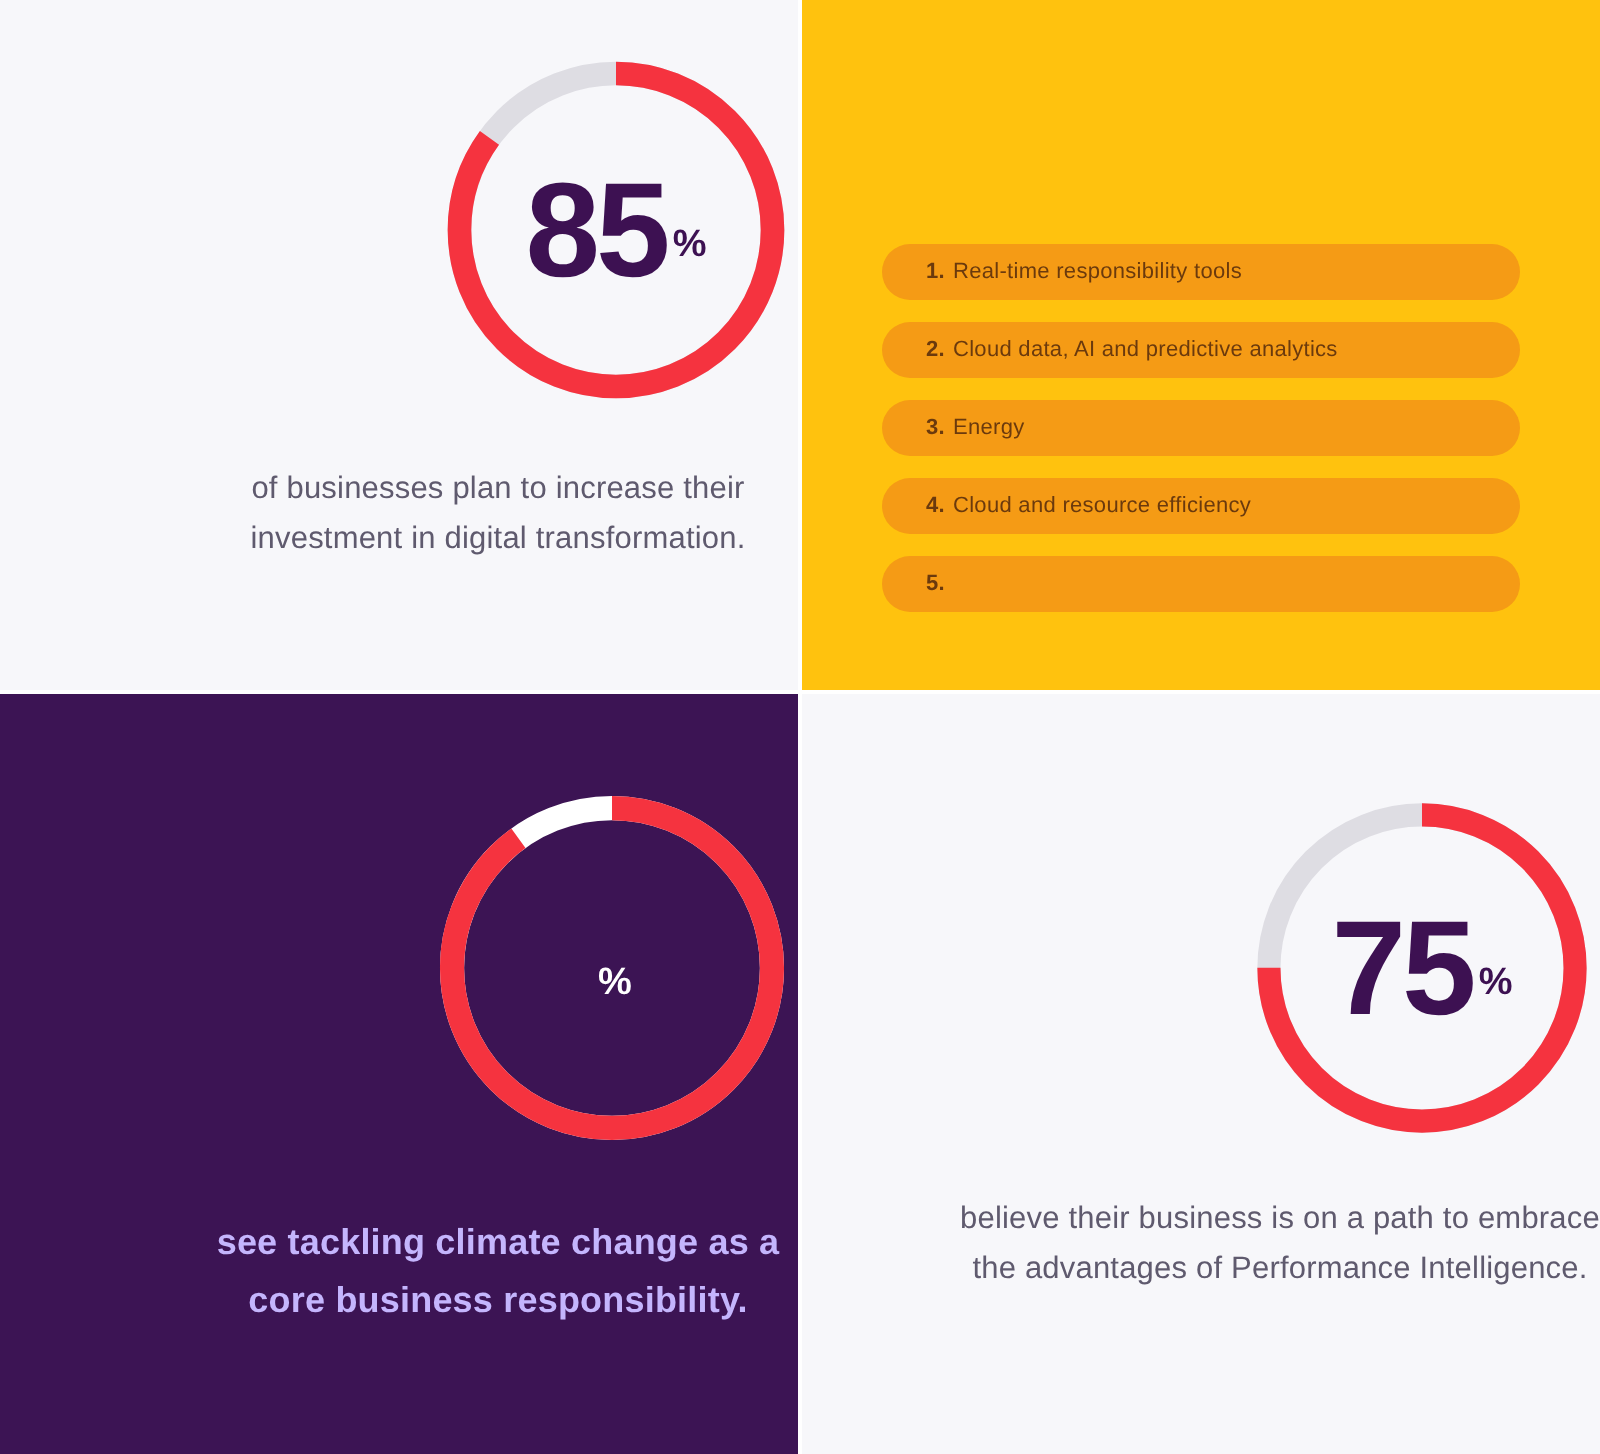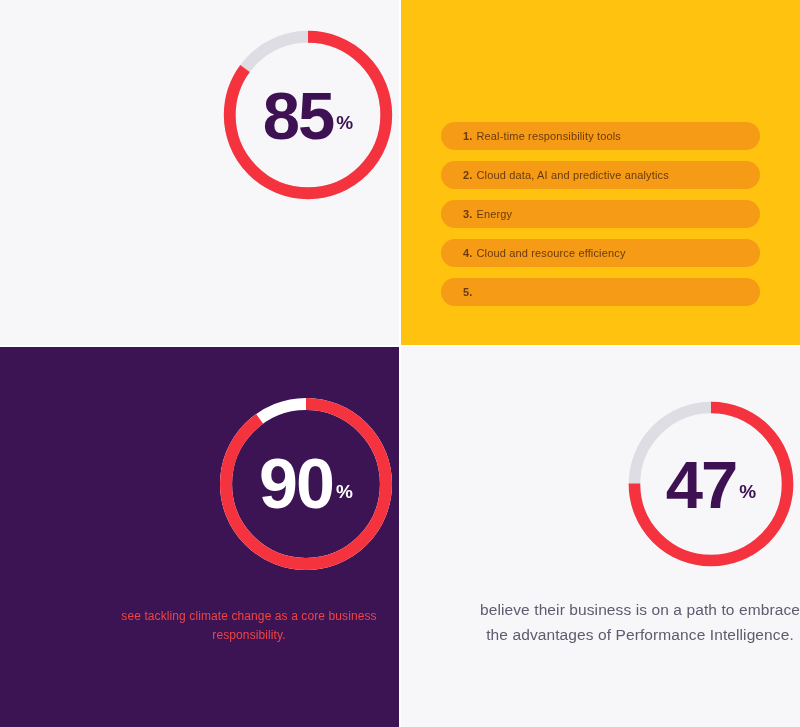--- a/index.html
+++ b/index.html
@@ -107,23 +107,23 @@
   .stat-caption {
     margin-top: 26px;
     width: 300px;
     text-align: center;
     font-size: 15.5px;
     line-height: 1.62;
     color: #5f5a6e;
     letter-spacing: 0.1px;
   }
   .panel-stat-90 .stat-caption {
-    color: #ef4444;
-    font-weight: 400;
-    font-size: 12px;
+    color: #c4b5fd;
+    font-weight: 700;
+    font-size: 18px;
     margin-top: 30px;
   }
   .panel-stat-75 .stat-caption {
     width: 320px;
     margin-top: 24px;
   }
 
   
   .solutions-heading {
     position: absolute;
@@ -175,20 +175,21 @@
       <div class="donut">
         <svg viewBox="0 0 100 100">
           <circle cx="50" cy="50" r="43" fill="none" stroke="#dedde3" stroke-width="6.5"></circle>
           <circle cx="50" cy="50" r="43" fill="none" stroke="#f5333f" stroke-width="6.5" stroke-dasharray="229.6 270.2" stroke-linecap="butt"></circle>
         </svg>
         <div class="donut-center">
           <span class="donut-value">85</span>
           <span class="donut-pct">%</span>
         </div>
       </div>
+      <p class="stat-caption">of businesses plan to increase their investment in digital transformation.</p>
     </div>
   </section>
 
   <section class="panel panel-solutions">
     <ul class="solutions-list">
       <li class="solution-pill">
         <span class="solution-index">1.</span>
         <span>Real-time responsibility tools</span>
       </li>
       <li class="solution-pill">
@@ -210,37 +211,36 @@
   </section>
 
   <section class="panel panel-stat-90">
     <div class="stat-block">
       <div class="donut">
         <svg viewBox="0 0 100 100">
           <circle cx="50" cy="50" r="43" fill="none" stroke="#ffffff" stroke-width="6.5"></circle>
           <circle cx="50" cy="50" r="43" fill="none" stroke="#f5333f" stroke-width="6.5" stroke-dasharray="243.2 256.6" stroke-linecap="butt"></circle>
         </svg>
         <div class="donut-center">
-          <span class="donut-value">90</span>
           <span class="donut-pct">%</span>
         </div>
       </div>
       <p class="stat-caption">see tackling climate change as a core business responsibility.</p>
     </div>
   </section>
 
   <section class="panel panel-stat-75">
     <div class="stat-block">
       <div class="donut">
         <svg viewBox="0 0 100 100">
           <circle cx="50" cy="50" r="43" fill="none" stroke="#dedde3" stroke-width="6.5"></circle>
           <circle cx="50" cy="50" r="43" fill="none" stroke="#f5333f" stroke-width="6.5" stroke-dasharray="202.6 297.2" stroke-linecap="butt"></circle>
         </svg>
         <div class="donut-center">
-          <span class="donut-value">47</span>
+          <span class="donut-value">75</span>
           <span class="donut-pct">%</span>
         </div>
       </div>
       <p class="stat-caption">believe their business is on a path to embrace the advantages of Performance Intelligence.</p>
     </div>
   </section>
 
 </div>
 
 </body></html>

